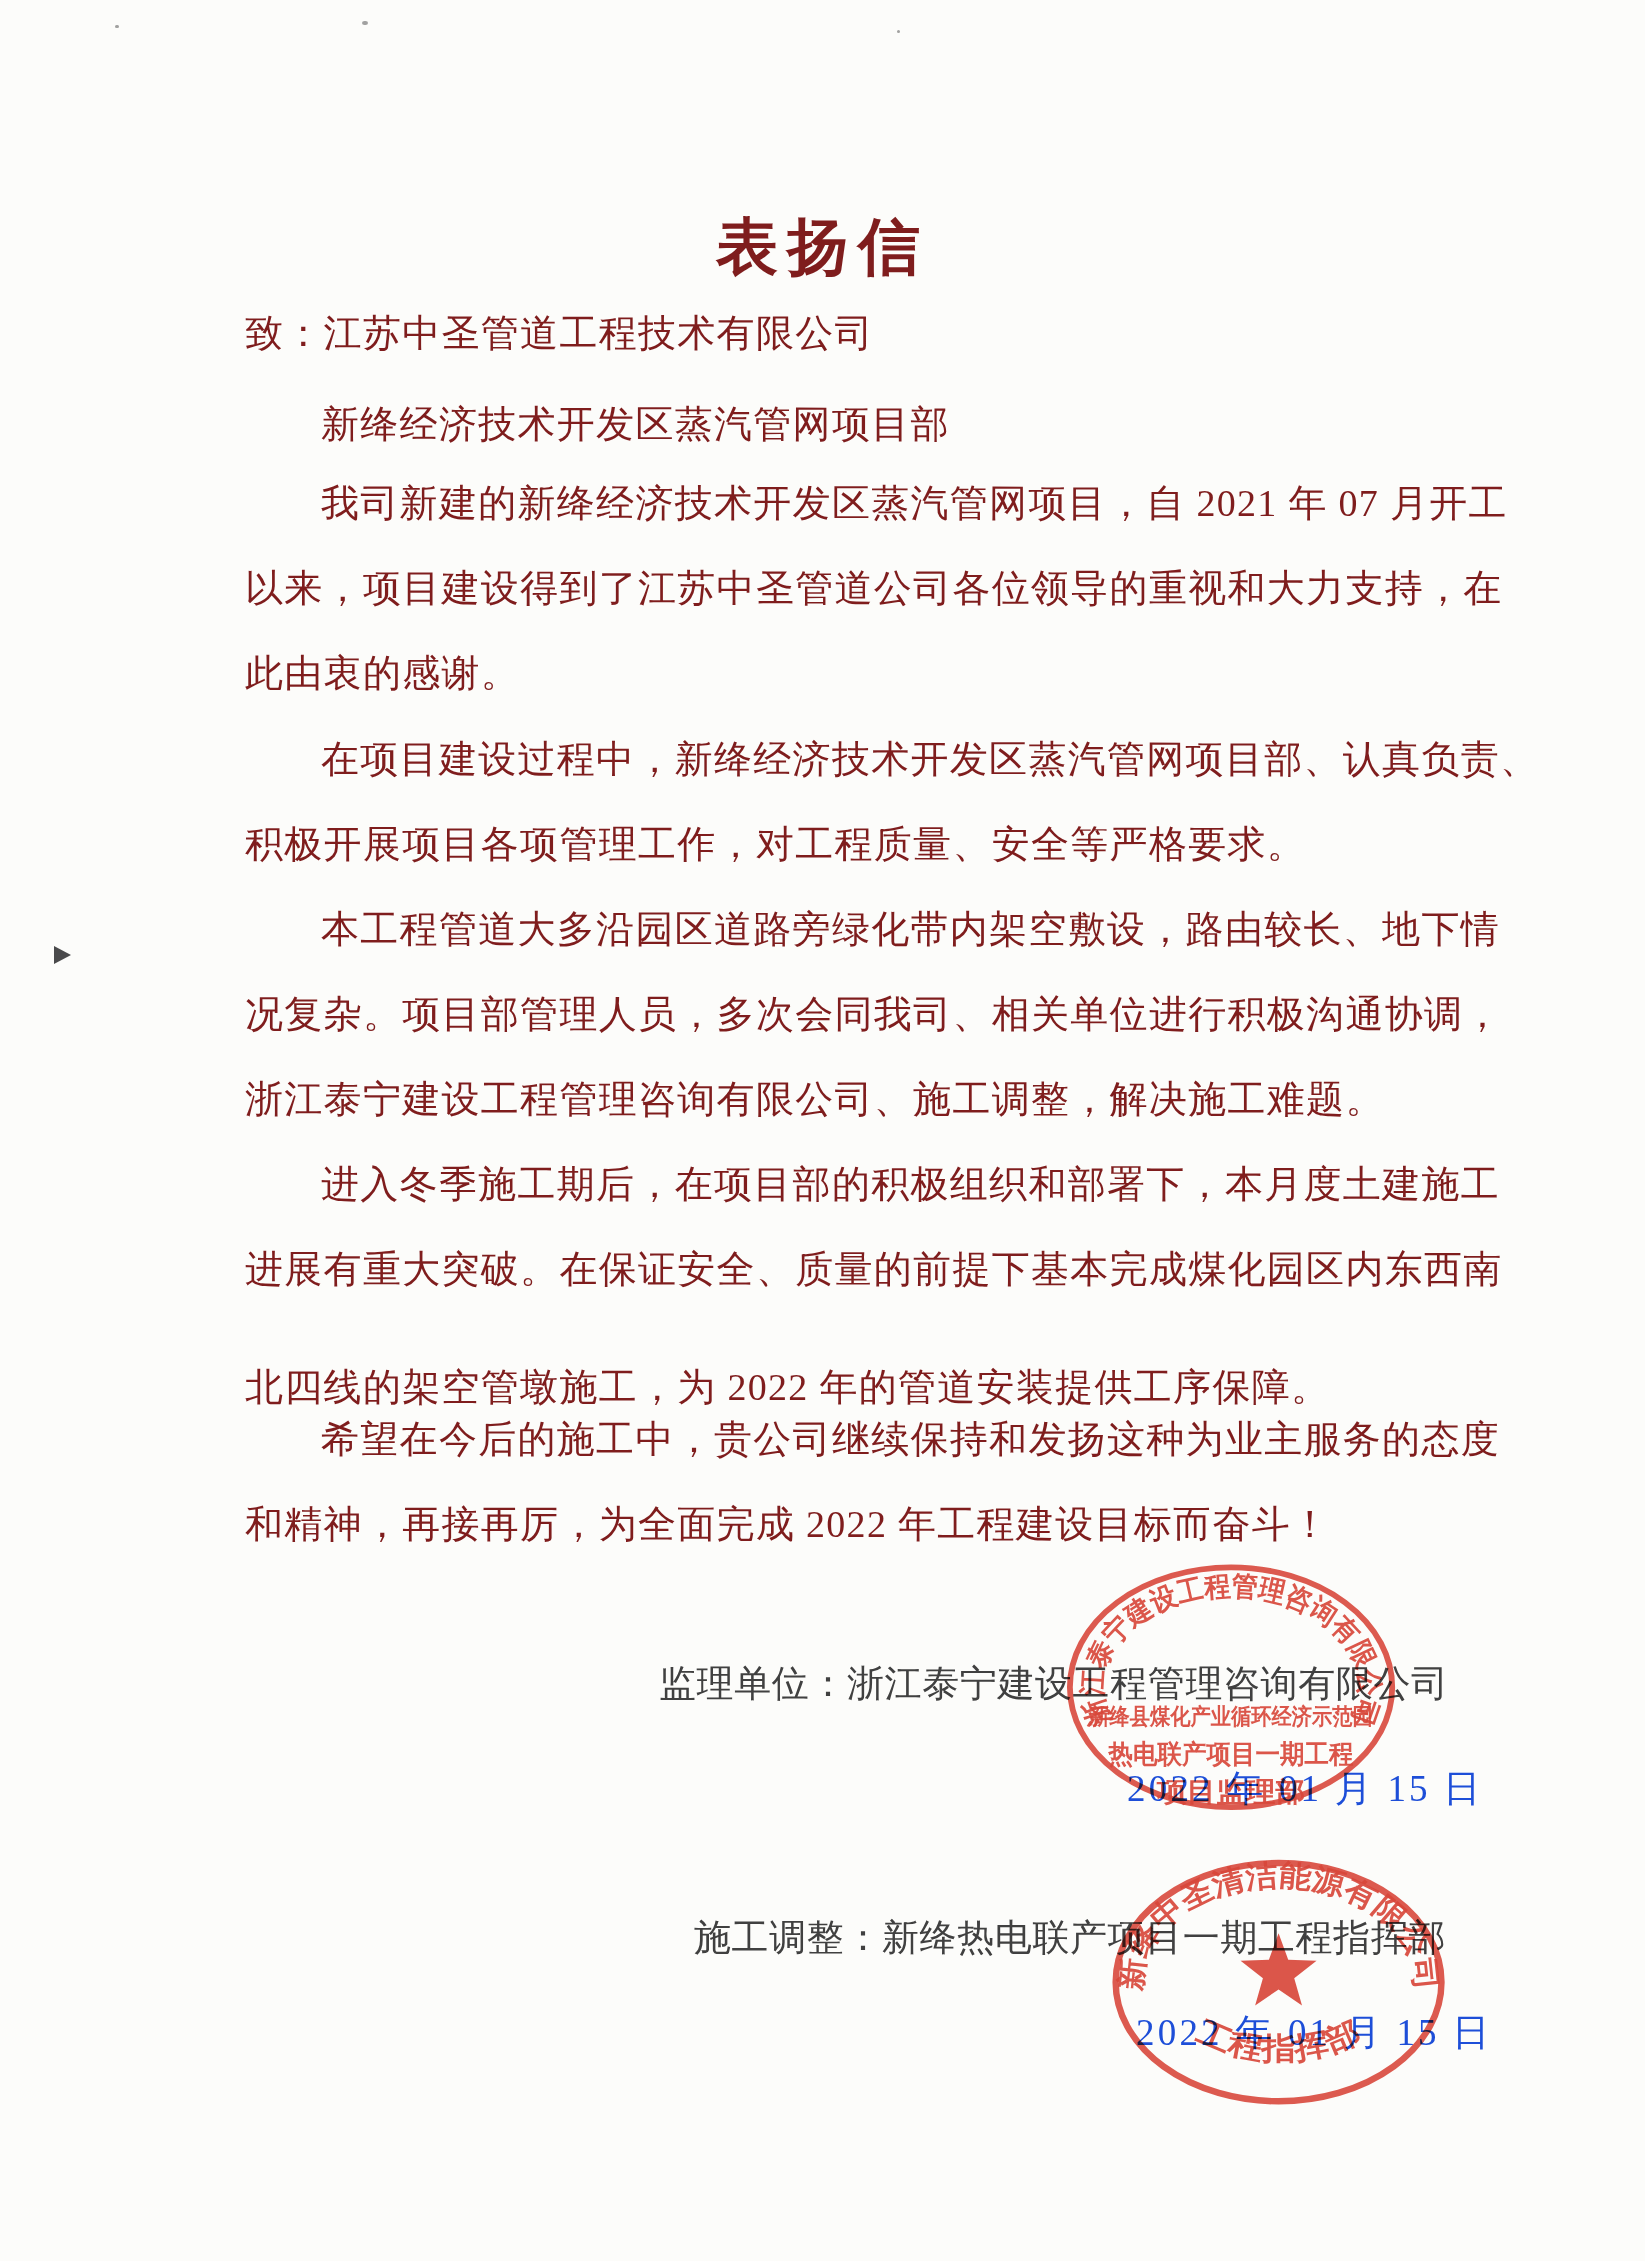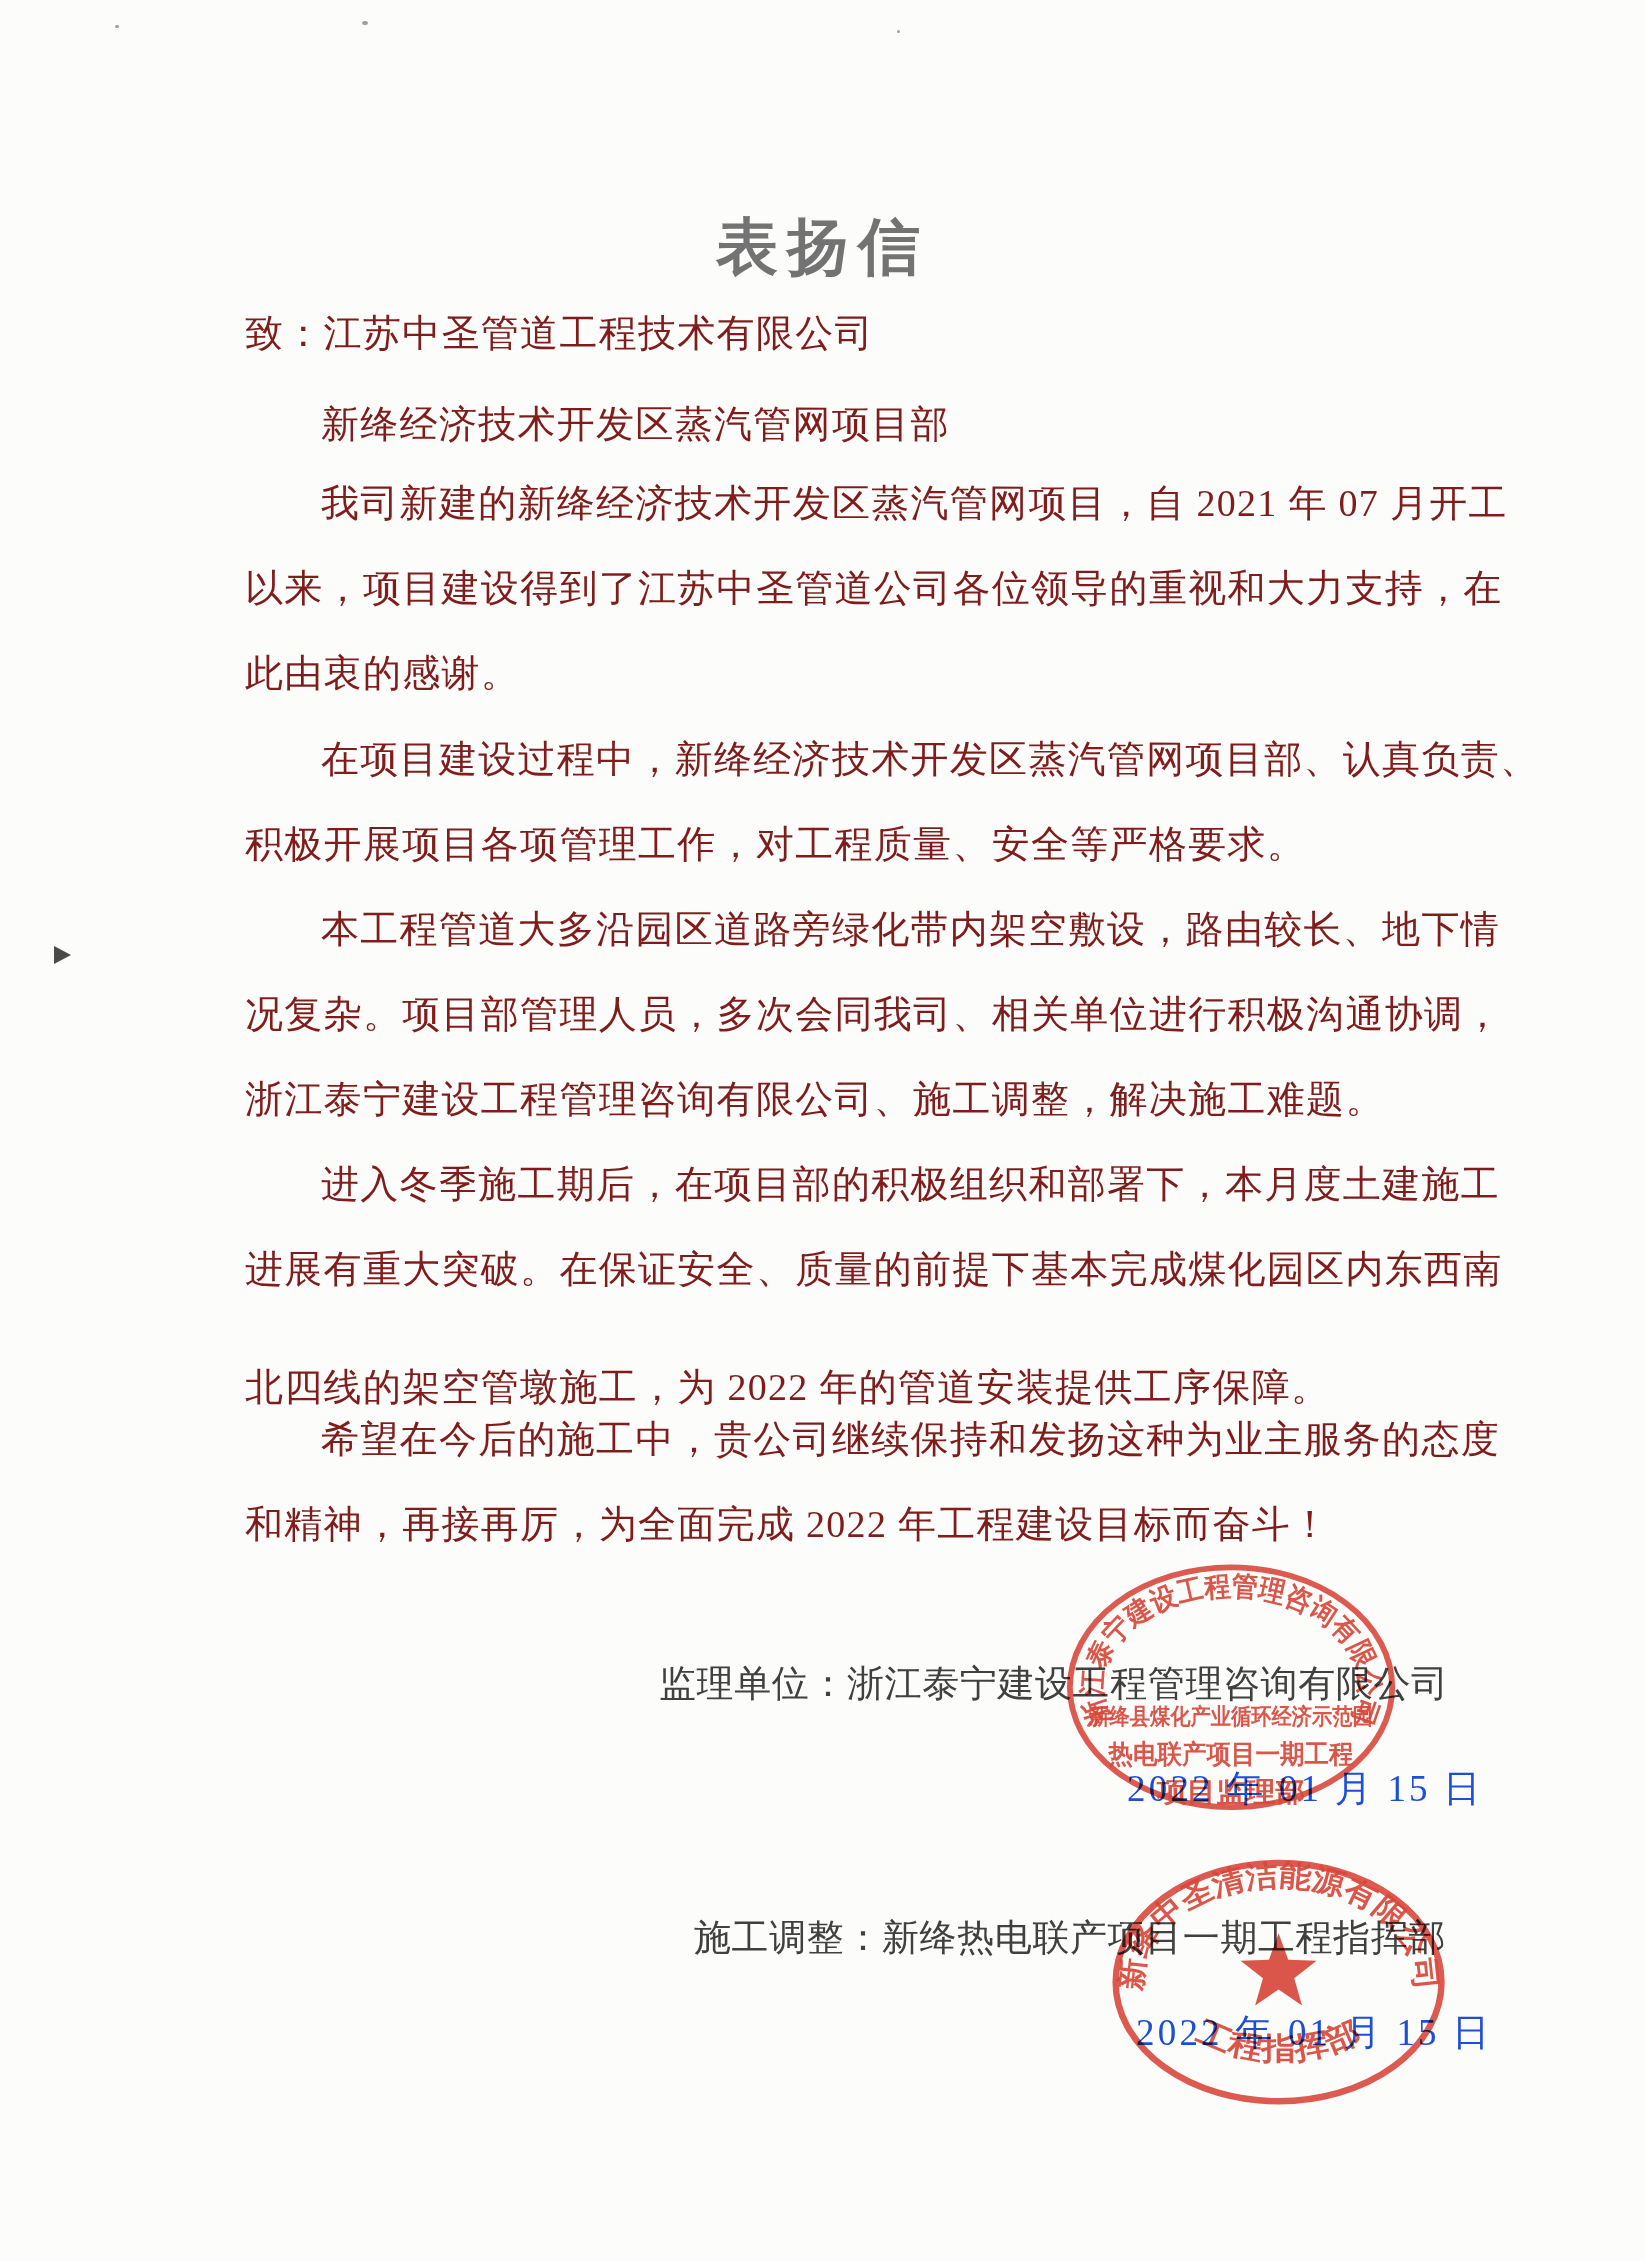--- a/index.html
+++ b/index.html
@@ -15,21 +15,21 @@
   }
   .title {
     position: absolute;
     top: 205px;
     left: 0;
     width: 100%;
     text-align: center;
     font-size: 62px;
     font-weight: bold;
     letter-spacing: 9px;
-    color: #737373;
+    color: #7f1d1d;
   }
   .bodyline {
     position: absolute;
     left: 245px;
     width: 1225px;
     font-size: 38px;
     letter-spacing: 1.3px;
     white-space: nowrap;
     color: #7f1d1d;
   }

